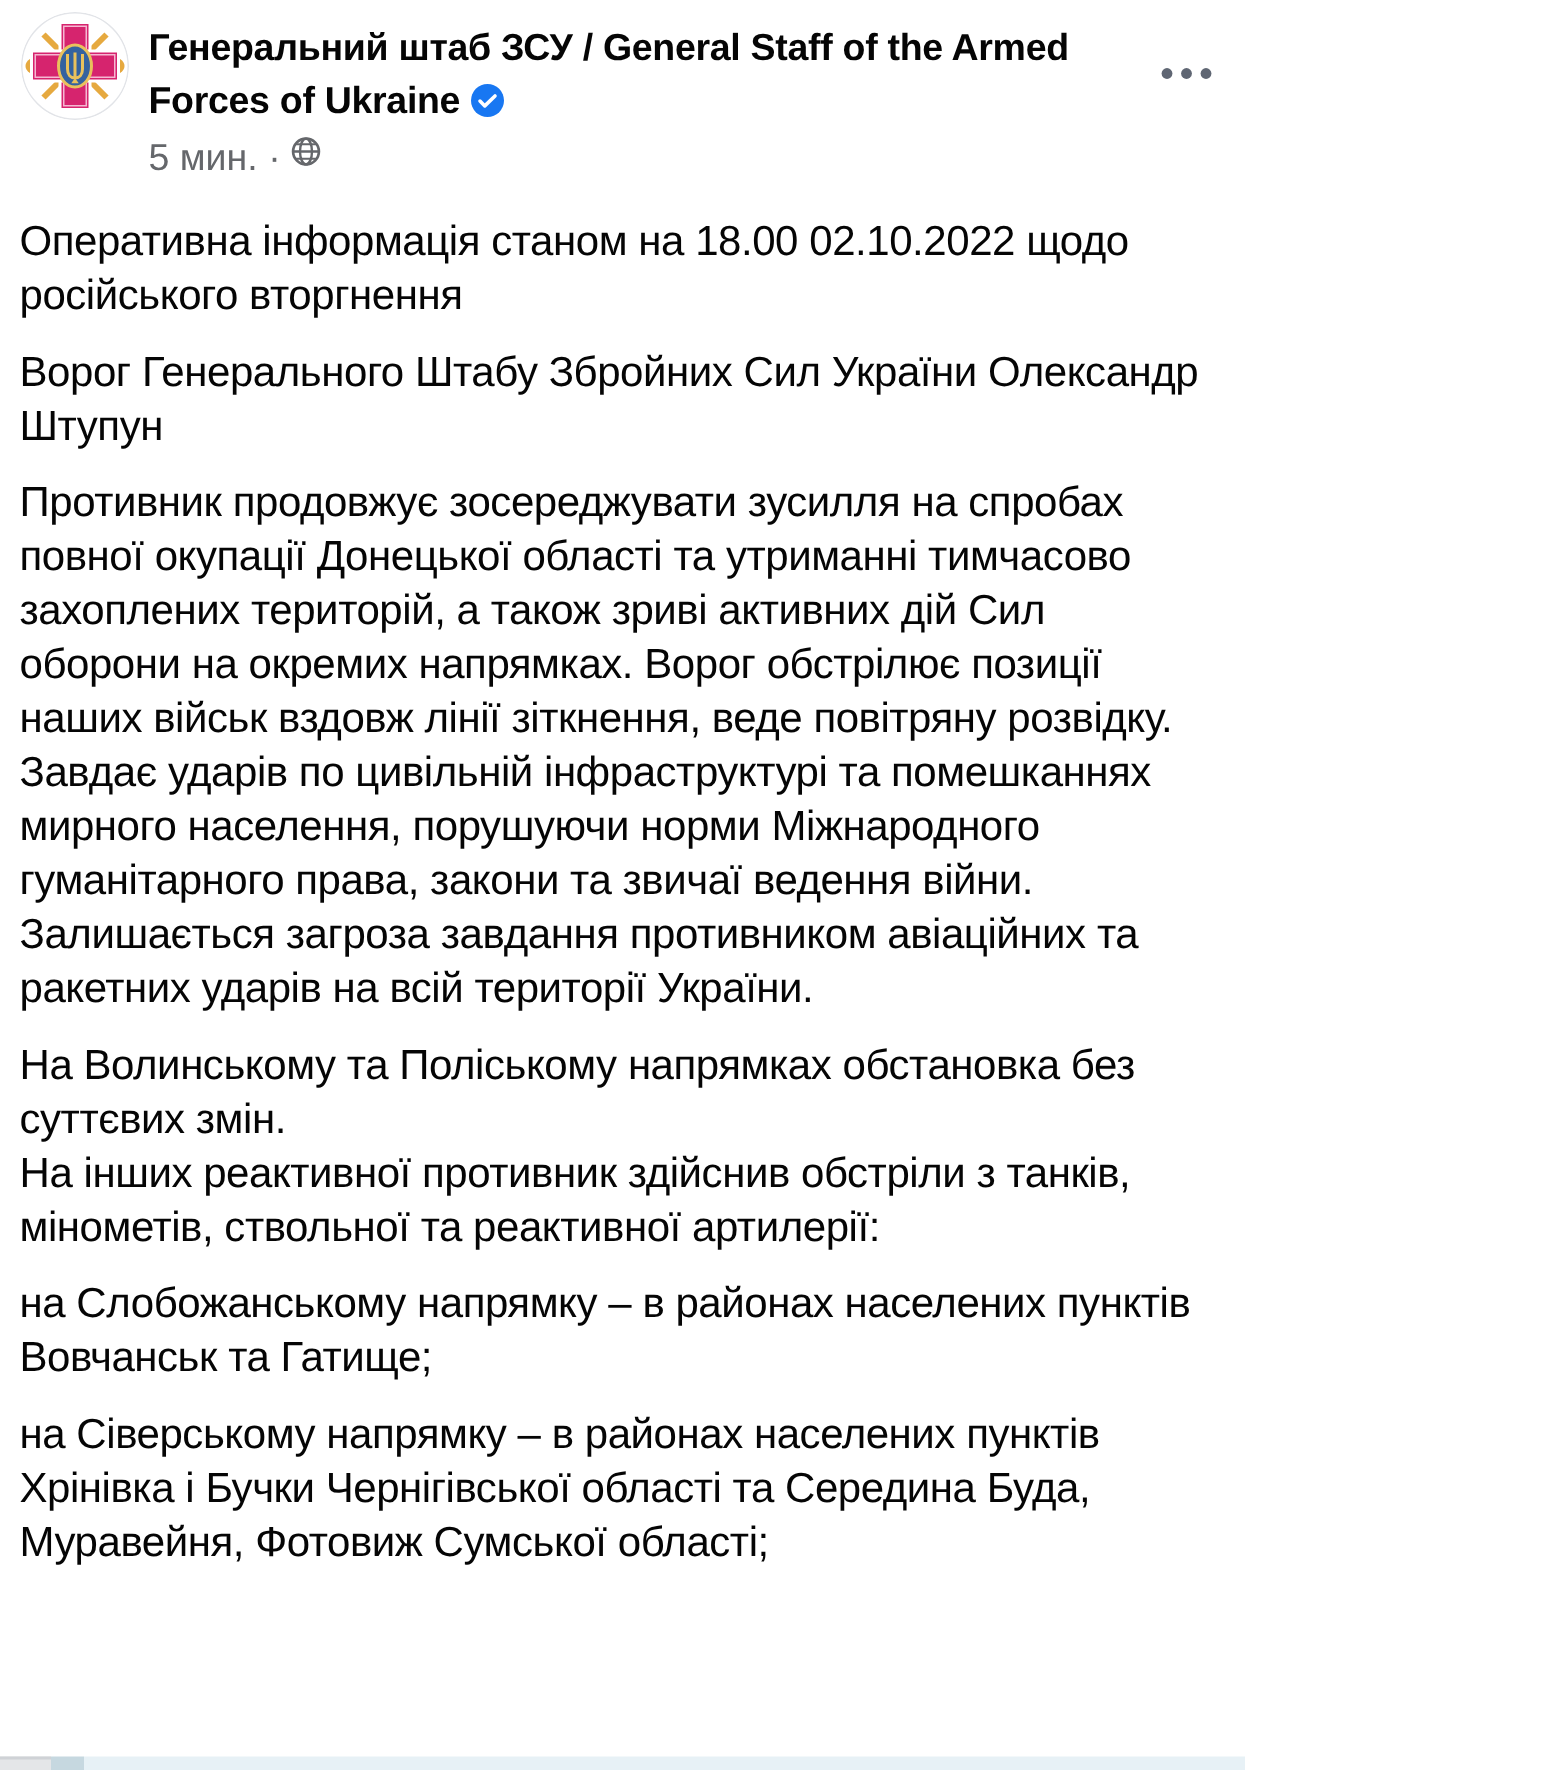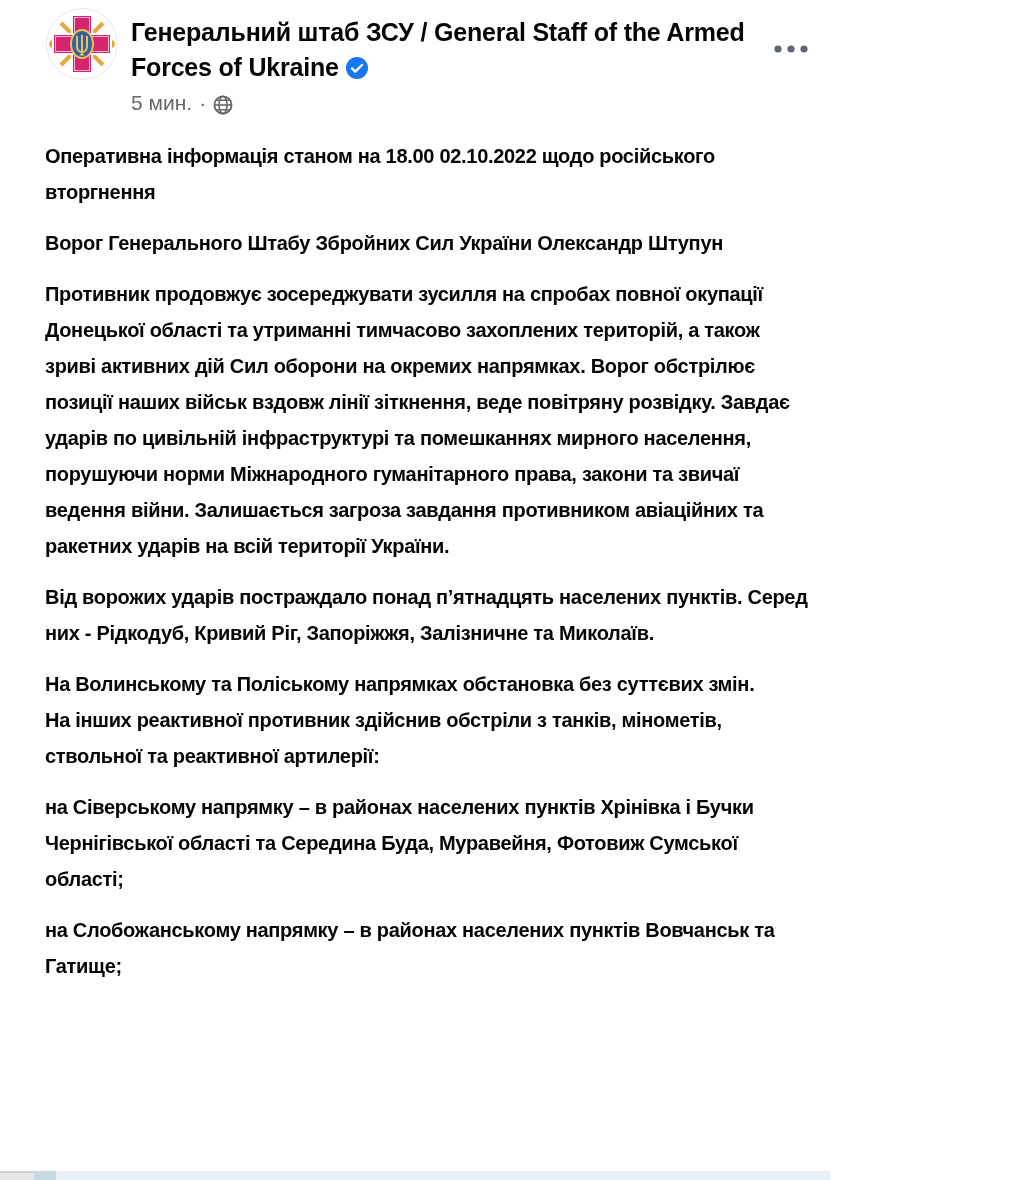--- a/index.html
+++ b/index.html
@@ -4,21 +4,21 @@
 <style>
   * { margin: 0; padding: 0; box-sizing: border-box; }
   html, body { background: #ffffff; }
   body {
     width: 1031px; height: 1180px;
     overflow: hidden;
     position: relative;
     font-family: "Liberation Sans", "DejaVu Sans", sans-serif;
     color: #050505;
   }
-  .post { width: 830px; height: 1180px; position: relative; background: #fff; padding-left: 32px; }
+  .post { width: 830px; height: 1180px; position: relative; background: #fff; }
 
   
   .post-header {
     display: flex;
     align-items: flex-start;
     padding: 8px 16px 0 14px;
   }
   .avatar {
     width: 72px; height: 72px;
     flex: 0 0 72px;
@@ -38,49 +38,48 @@
     margin-top: 7px;
   }
   .verified {
     display: inline-block;
     width: 22px; height: 22px;
     vertical-align: -3px;
     margin-left: 7px;
   }
   .post-meta {
     display: flex;
-    align-items: flex-end;
+    align-items: flex-start;
     gap: 7px;
     margin-top: 6px;
-    font-size: 21px;
+    font-size: 25px;
     color: #65676b;
   }
   .post-meta .ts { cursor: pointer; }
   .globe-wrap { display: inline-flex; align-items: center; }
   .menu-btn {
     flex: 0 0 auto;
     margin-top: 30px;
     padding: 4px;
     cursor: pointer;
     display: flex; align-items: center;
   }
 
   
   .post-body {
     padding: 0 20px 0 13px;
     margin-top: 23px;
   }
   .post-body p {
-    font-size: 20px;
+    font-size: 28px;
     line-height: 36px;
     letter-spacing: -0.3px;
     margin-bottom: 15px;
     white-space: pre-line;
     color: #050505;
-    font-weight: bold;
   }
   .post-body a {
     color: var(--link-blue, #3c6fc4);
     text-decoration: none;
     cursor: pointer;
     word-break: break-all;
   }
 
   
   .bottom-strip {
@@ -145,25 +144,24 @@
         <circle cx="19" cy="7" r="3.6" fill="#5f6673"></circle>
         <circle cx="32" cy="7" r="3.6" fill="#5f6673"></circle>
       </svg>
     </div>
   </div>
 
   <div class="post-body">
     <p>Оперативна інформація станом на 18.00 02.10.2022 щодо російського вторгнення</p>
     <p><span>Ворог Генерального Штабу Збройних Сил України Олександр Штупун</span><br></p>
     <p>Противник продовжує зосереджувати зусилля на спробах повної окупації Донецької області та утриманні тимчасово захоплених територій, а також зриві активних дій Сил оборони на окремих напрямках. Ворог обстрілює позиції наших військ вздовж лінії зіткнення, веде повітряну розвідку. Завдає ударів по цивільній інфраструктурі та помешканнях мирного населення, порушуючи норми Міжнародного гуманітарного права, закони та звичаї ведення війни. Залишається загроза завдання противником авіаційних та ракетних ударів на всій території України.</p>
-    <p>Від ворожих ударів постраждало понад п’ятнадцять населених пунктів. Серед них - Рідкодуб, Кривий Ріг, Запоріжжя, Залізничне та Миколаїв.</p>
     <p>На Волинському та Поліському напрямках обстановка без суттєвих змін.
 На інших реактивної противник здійснив обстріли з танків, мінометів, ствольної та реактивної артилерії:</p>
+    <p>на Слобожанському напрямку – в районах населених пунктів Вовчанськ та Гатище;</p>
     <p>на Сіверському напрямку – в районах населених пунктів Хрінівка і Бучки Чернігівської області та Середина Буда, Муравейня, Фотовиж Сумської області;</p>
-    <p>на Слобожанському напрямку – в районах населених пунктів Вовчанськ та Гатище;</p>
   </div>
 
   <div class="bottom-strip">
     <div class="strip-a"></div>
     <div class="strip-b"></div>
     <div class="strip-c"></div>
   </div>
 
 </div>
 

